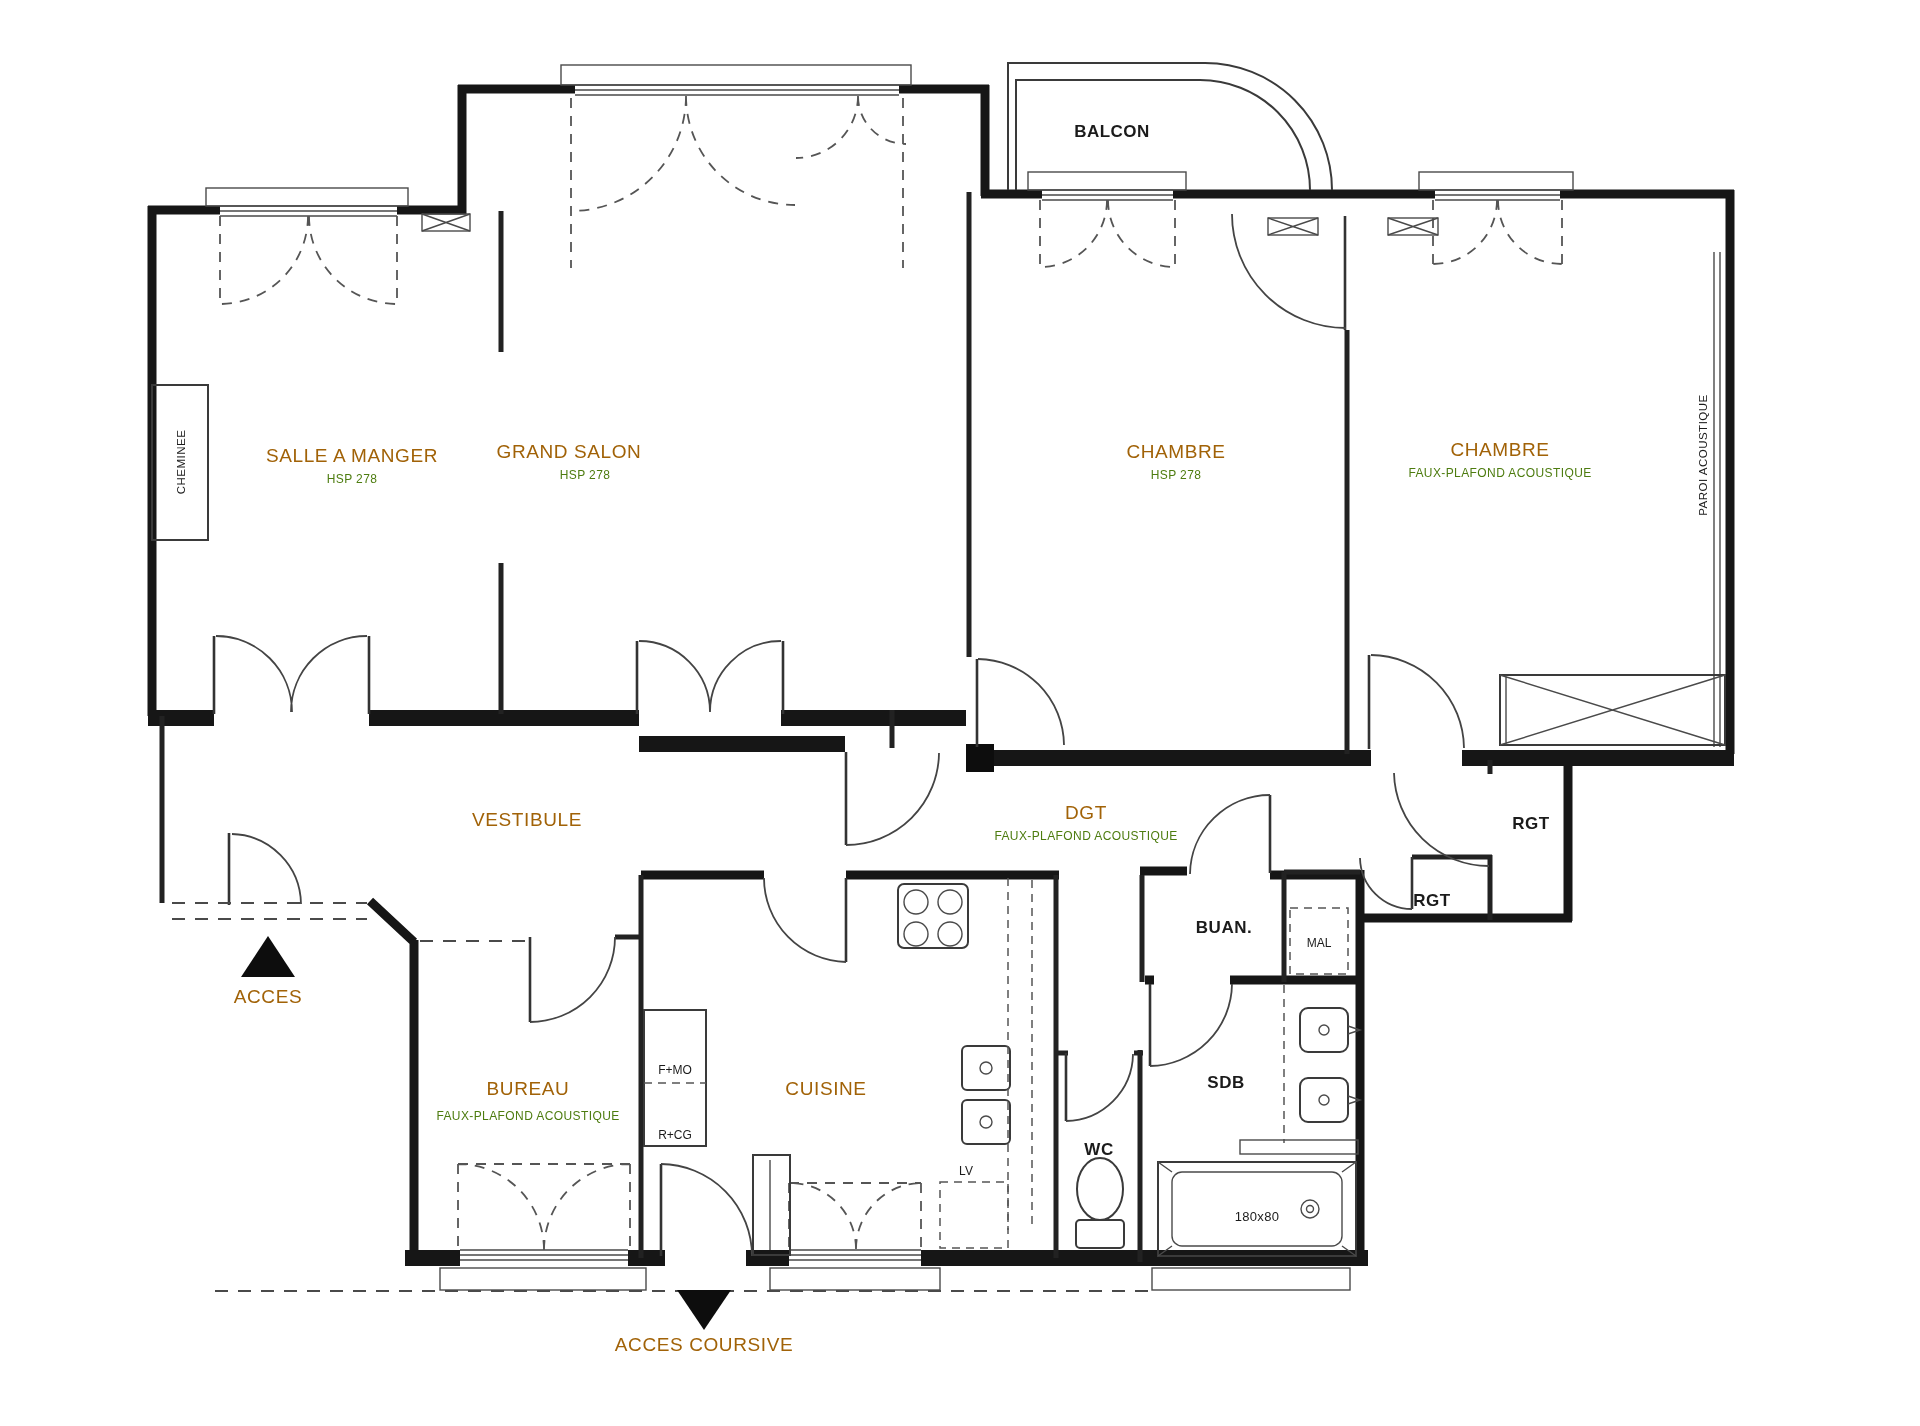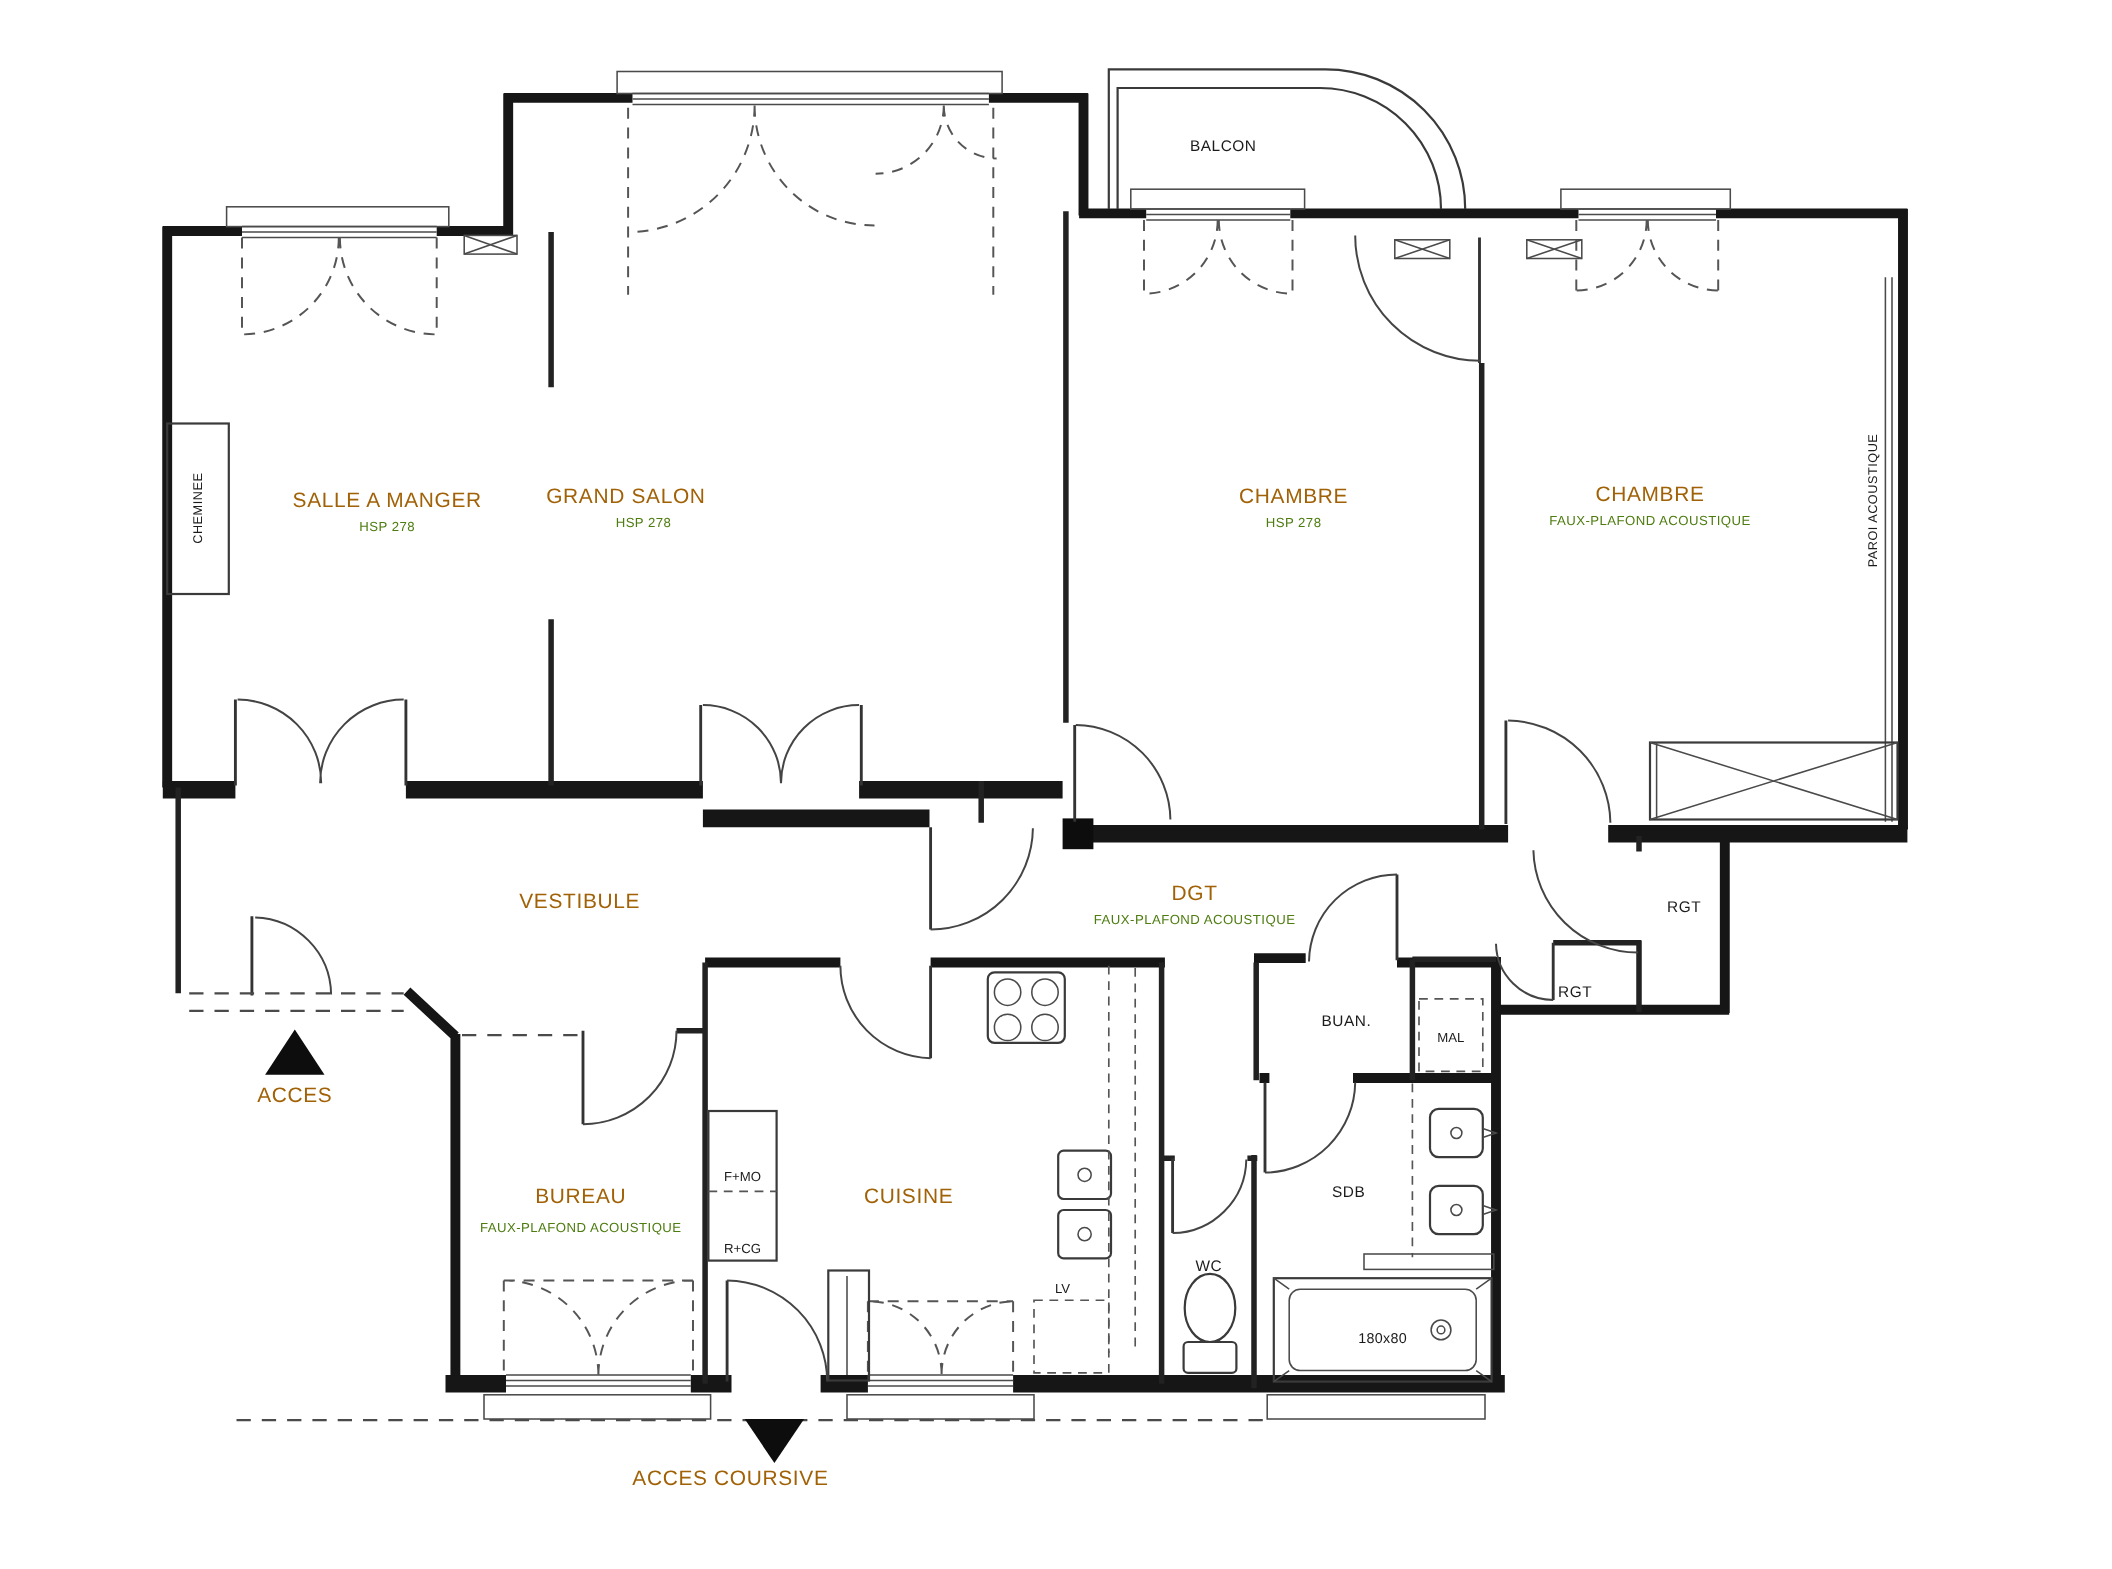--- a/index.html
+++ b/index.html
@@ -1,21 +1,21 @@
 <!DOCTYPE html>
 <html><head>
 <meta charset="utf-8">
 <style>
   html,body{margin:0;padding:0;background:#fff;width:1920px;height:1426px;overflow:hidden;}
   #plan{position:relative;width:1920px;height:1426px;background:#ffffff;font-family:"Liberation Sans",sans-serif;}
   #plan svg{position:absolute;left:0;top:0;}
   .lbl{position:absolute;transform:translate(-50%,-50%);white-space:nowrap;color:#1b1b1b;text-align:center;}
   .room{font-size:19px;letter-spacing:.6px;color:#a16207;}
   .sub{font-size:12px;letter-spacing:.4px;color:#4d7c0f;}
-  .mid{font-size:14px;letter-spacing:.5px;}
+  .mid{font-size:17px;letter-spacing:.5px;font-weight:bold;}
   .small{font-size:13px;letter-spacing:.3px;}
   .tiny{font-size:12px;}
   .vert{transform:translate(-50%,-50%) rotate(-90deg);font-size:11.5px;letter-spacing:.5px;}
   .title{font-size:48px;letter-spacing:1px;color:#111;}
   
   .w9{stroke:#161616;stroke-width:9;fill:none;}
   .w16{stroke:#161616;stroke-width:16;fill:none;}
   .w5{stroke:#222;stroke-width:5;fill:none;}
   .leaf{stroke:#333;stroke-width:2.6;fill:none;}
   .arc{stroke:#444;stroke-width:1.8;fill:none;}
@@ -176,18 +176,18 @@
 
   <div class="lbl mid" style="left:1099px;top:1150px">WC</div>
   <div class="lbl mid" style="left:1226px;top:1083px">SDB</div>
 
   <div class="lbl tiny" style="left:966px;top:1171px">LV</div>
   <div class="lbl tiny" style="left:675px;top:1070px">F+MO</div>
   <div class="lbl tiny" style="left:675px;top:1135px">R+CG</div>
   <div class="lbl small" style="left:1257px;top:1216px">180x80</div>
 
   <div class="lbl room" style="left:268px;top:997px">ACCES</div>
-  <div class="lbl room" style="left:664px;top:1345px">ACCES COURSIVE</div>
+  <div class="lbl room" style="left:704px;top:1345px">ACCES COURSIVE</div>
 
   <div class="lbl vert" style="left:181px;top:462px">CHEMINEE</div>
   <div class="lbl vert" style="left:1703px;top:455px">PAROI ACOUSTIQUE</div>
 
 </div>
 
 </body></html>

